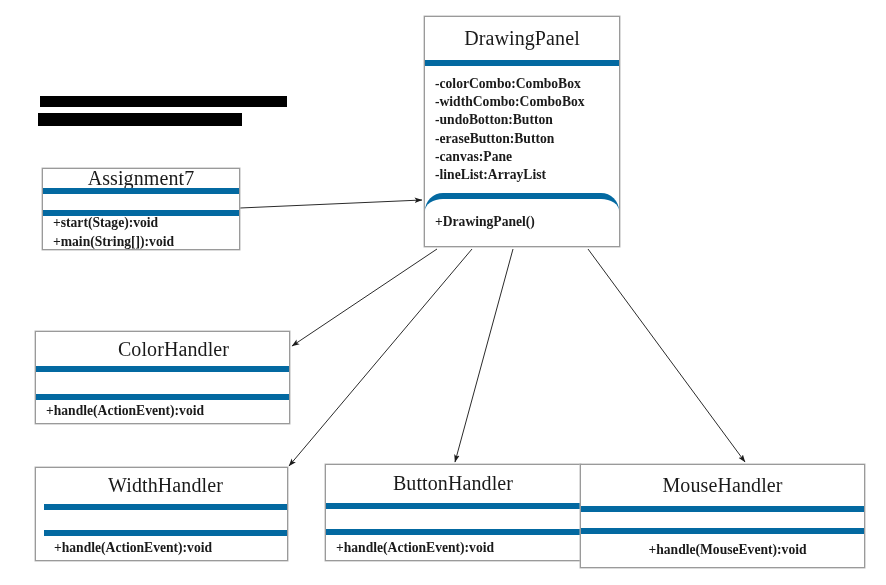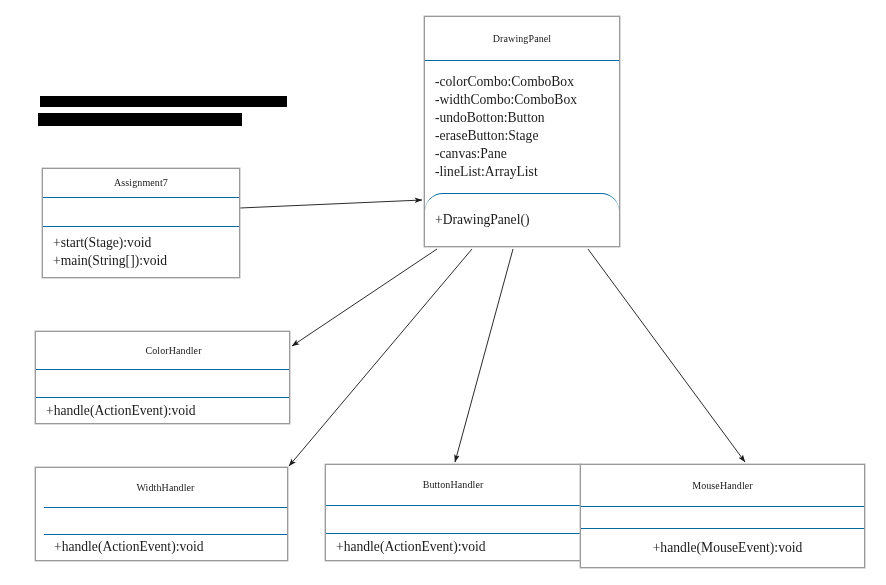--- a/index.html
+++ b/index.html
@@ -25,30 +25,31 @@
     box-shadow: 0 0 0 0.5px #b8b8b8;
     display: flex;
     flex-direction: column;
   }
   .uml-compartment {
     box-sizing: border-box;
     position: relative;
     overflow: hidden;
   }
   .uml-compartment + .uml-compartment {
-    border-top: 1px solid #0369a1;
+    border-top: 6px solid #0369a1;
+    font-weight: bold;
   }
   .uml-name {
     display: flex;
     align-items: center;
     justify-content: center;
     text-align: center;
   }
   .uml-name .cls-title {
-    font-size: 10px;
+    font-size: 20px;
     color: #1a1a1a;
     letter-spacing: 0.1px;
     line-height: 1.15;
   }
   .uml-members {
     padding: 4px 0 4px 10px;
     display: flex;
     flex-direction: column;
     justify-content: center;
   }
@@ -108,29 +109,29 @@
 
   <div id="class-layer">
       <div class="uml-class" style="left: 424px; top: 16px; width: 196px; height: 231px; border-color: rgb(154, 154, 154);">
         <div class="uml-compartment uml-name" style="height: 43px;">
           <span class="cls-title" style="color: rgb(26, 26, 26);">DrawingPanel</span>
         </div>
         <div class="uml-compartment uml-members" style="height: 133px;">
           <div class="member" style="color: rgb(26, 26, 26);">-colorCombo:ComboBox</div>
           <div class="member" style="color: rgb(26, 26, 26);">-widthCombo:ComboBox</div>
           <div class="member" style="color: rgb(26, 26, 26);">-undoBotton:Button</div>
-          <div class="member" style="color: rgb(26, 26, 26);">-eraseButton:Stage</div>
+          <div class="member" style="color: rgb(26, 26, 26);">-eraseButton:Button</div>
           <div class="member" style="color: rgb(26, 26, 26);">-canvas:Pane</div>
           <div class="member" style="color: rgb(26, 26, 26);">-lineList:ArrayList</div>
         </div>
         <div class="uml-compartment uml-members center-v" style="flex: 1 1 auto; border-radius: 18px;">
           <div class="member" style="color: rgb(26, 26, 26);">+DrawingPanel()</div>
         </div>
       </div>
-      <div class="uml-class" style="left: 42px; top: 168px; width: 198px; height: 110px; border-color: rgb(154, 154, 154);">
+      <div class="uml-class" style="left: 42px; top: 168px; width: 198px; height: 82px; border-color: rgb(154, 154, 154);">
         <div class="uml-compartment uml-name" style="height: 28px;">
           <span class="cls-title" style="color: rgb(26, 26, 26);">Assignment7</span>
         </div>
         <div class="uml-compartment uml-members empty" style="height: 29px;"></div>
         <div class="uml-compartment uml-members center-v" style="flex: 1 1 auto;">
           <div class="member" style="color: rgb(26, 26, 26);">+start(Stage):void</div>
           <div class="member" style="color: rgb(26, 26, 26);">+main(String[]):void</div>
         </div>
       </div>
       <div class="uml-class" style="left: 35px; top: 331px; width: 255px; height: 93px; border-color: rgb(154, 154, 154);">

